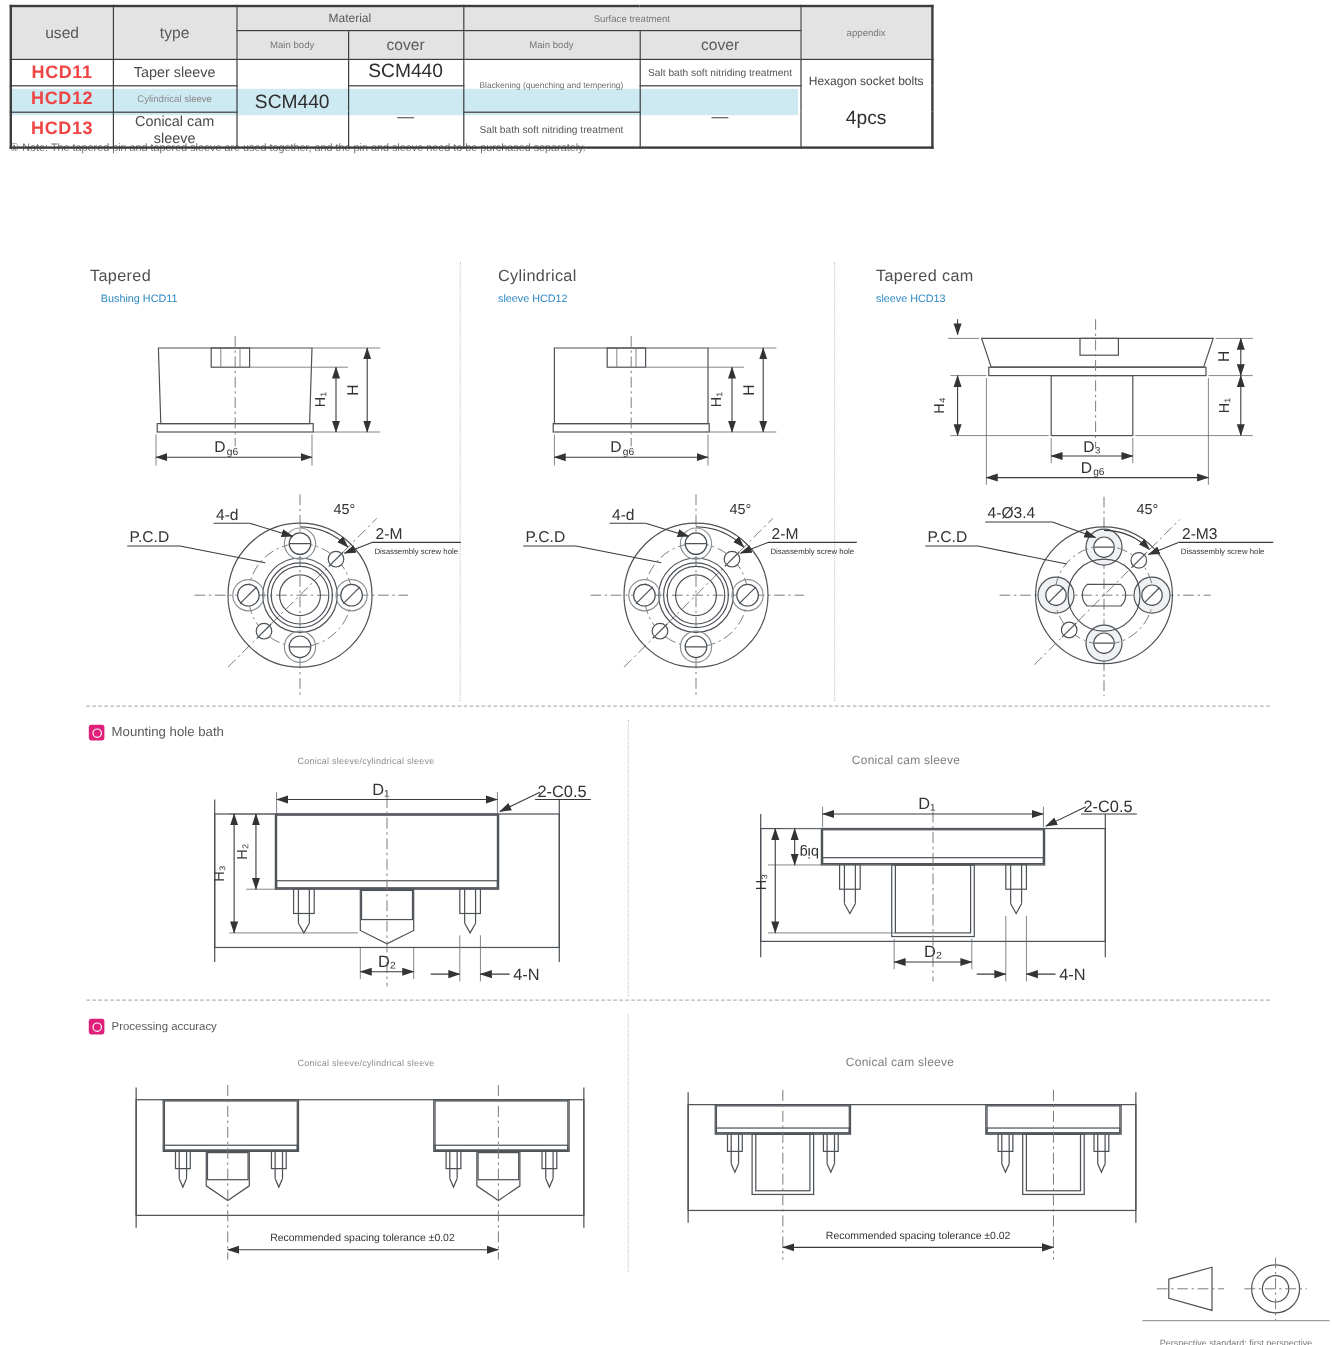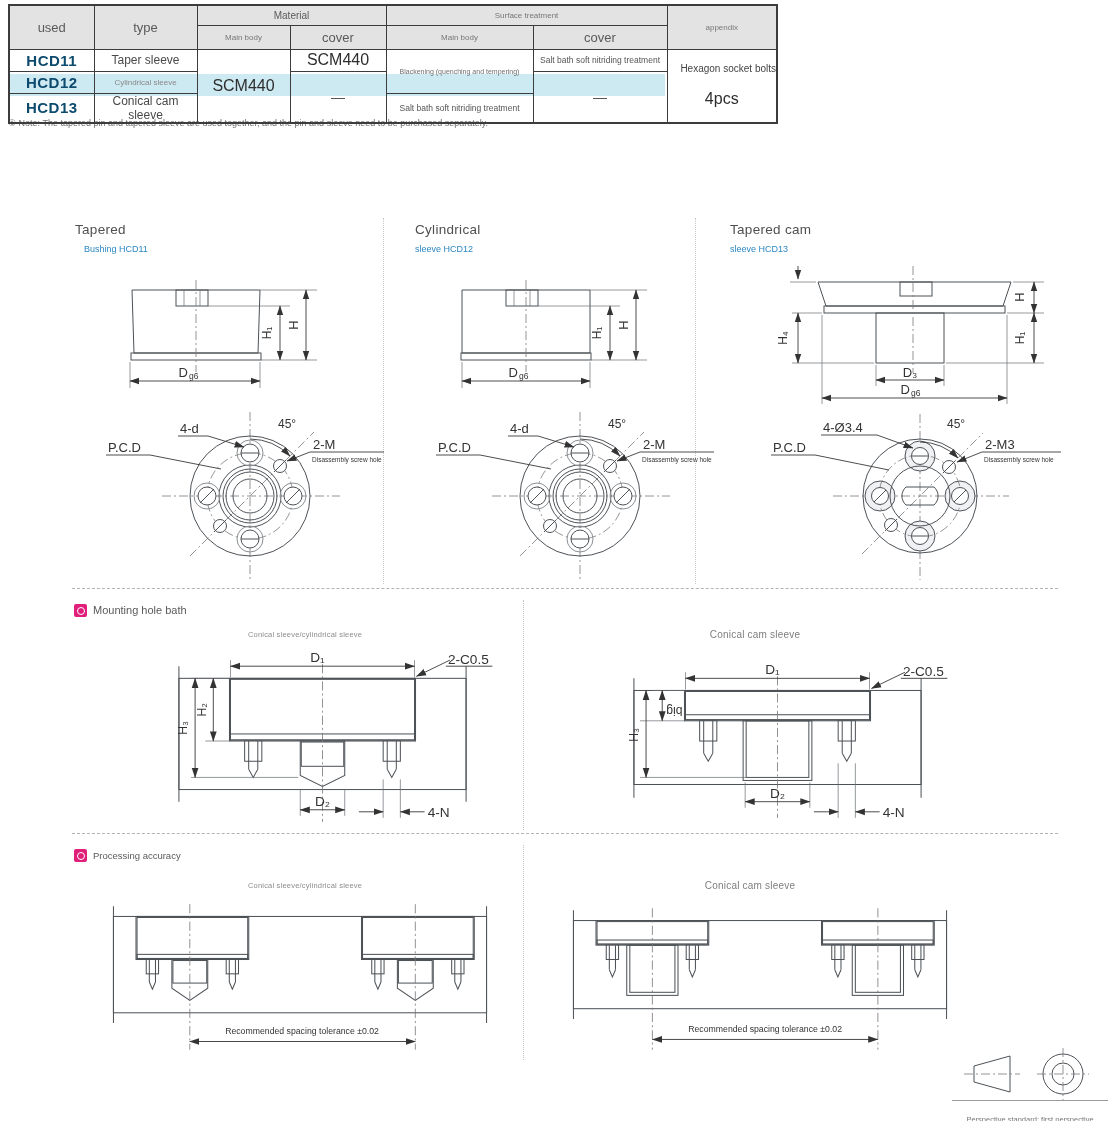--- a/index.html
+++ b/index.html
@@ -8,28 +8,28 @@
   .abs{position:absolute;}
   
   .table-wrap{left:8px;top:4px;width:768px;}
   .hl-stripe{position:absolute;left:1px;top:70px;width:656px;height:22px;background:#cde9f1;z-index:0;}
   table.spec{border-collapse:collapse;table-layout:fixed;width:768px;position:relative;z-index:1;border:2px solid #3c3c3c;}
   table.spec td,table.spec th{border:1px solid #3c3c3c;text-align:center;vertical-align:middle;padding:0;background:transparent;overflow:hidden;}
   .hcell{background:#e3e3e3 !important;color:#5a5a5a;font-weight:normal;margin-top:31px;}
   .h-big{font-size:13px;}
   .h-mid{font-size:10px;}
   .h-small{font-size:8px;color:#777;}
-  .code-cell{color:#0c4a6e;font-weight:bold;font-size:15px;letter-spacing:.5px;}
+  .code-cell{color:#ef4444;font-weight:bold;font-size:15px;letter-spacing:.5px;}
   .type-cell{font-size:12px;color:#4a4a4a;}
   .type-small{font-size:8px;color:#8a8a8a;}
   .scm{font-size:16px;color:#2e2e2e;margin-left:32px;}
   .dash{font-size:14px;color:#555;}
   .tiny{font-size:7px;color:#6e6e6e;}
   .small9{font-size:8.5px;color:#555;}
-  .apx1{font-size:10px;color:#444;text-align:right;}
+  .apx1{font-size:10px;color:#444;}
   .apx2{font-size:16px;color:#2e2e2e;margin-top:16px;}
   .note{left:8px;top:118px;font-size:9px;color:#6f6f6f;}
   
   .sec-title{font-size:13.5px;color:#4f4f4f;letter-spacing:.3px;}
   .sec-sub{font-size:9px;color:#2d87c3;}
   
   .vdot{border-left:1.5px dotted #c6c6c6;width:0;}
   .hdash{border-top:1px dashed #b3b3b3;height:0;}
   
   .band-label{font-size:11px;color:#5a5a5a;}

